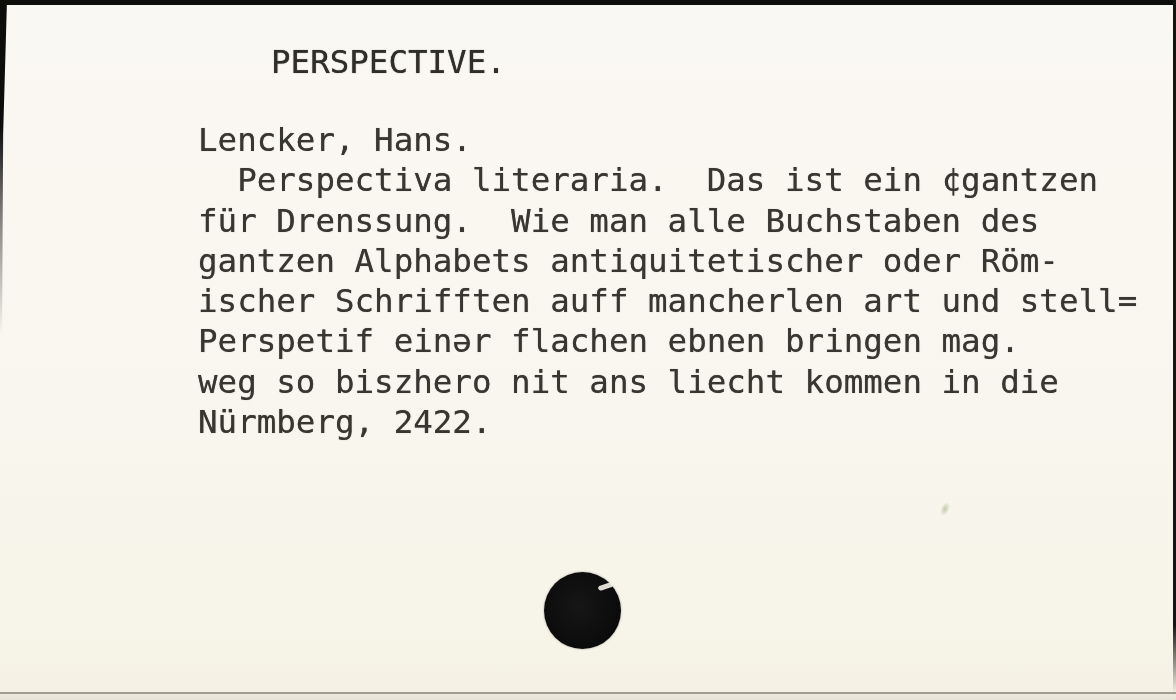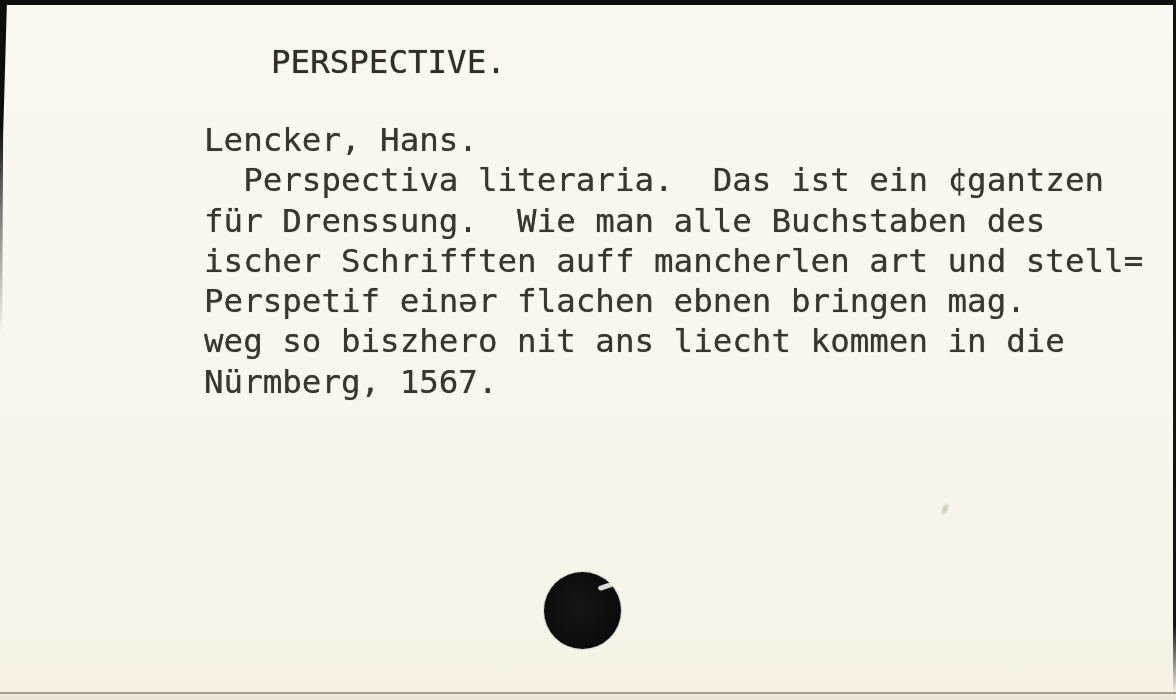--- a/index.html
+++ b/index.html
@@ -25,21 +25,21 @@
   .heading {
     position: absolute; left: 223px; top: 42px;
     color: #302e28;
     text-shadow: 0 0 0.9px rgba(40,38,33,0.85);
     margin-left: 48px;
   }
   .callnum {
     position: absolute; left: 29px; top: 77px;
   }
   .textcol {
-    position: absolute; left: 204px; top: 120px;
+    position: absolute; left: 198px; top: 120px;
   }
   
   .edge-top {
     position: absolute; left: 0; top: 0;
     width: 1176px; height: 5px;
     background: #0e0e0d;
   }
   .edge-left {
     position: absolute; left: 0; top: 0;
     width: 7px; height: 335px;
@@ -92,24 +92,25 @@
 
   <div class="type heading">PERSPECTIVE.</div>
 
   <div class="callnum">
   </div>
 
   <div class="textcol">
     <div class="type">Lencker, Hans.</div>
     <div class="type">  Perspectiva literaria.  Das ist ein ¢gantzen</div>
     <div class="type">für Drenssung.  Wie man alle Buchstaben des</div>
+    <div class="type">gantzen Alphabets antiquitetischer oder Röm-</div>
     <div class="type">ischer Schrifften auff mancherlen art und stell=</div>
     <div class="type">Perspetif einər flachen ebnen bringen mag.</div>
     <div class="type">weg so biszhero nit ans liecht kommen in die</div>
-    <div class="type">Nürmberg, 1567.</div>
+    <div class="type">Nürmberg, 2422.</div>
   </div>
 
   <div class="punch">
     <div class="glint"></div>
   </div>
 
   <div class="speck"></div>
 
   <div class="edge-top"></div>
   <div class="edge-left"></div>

